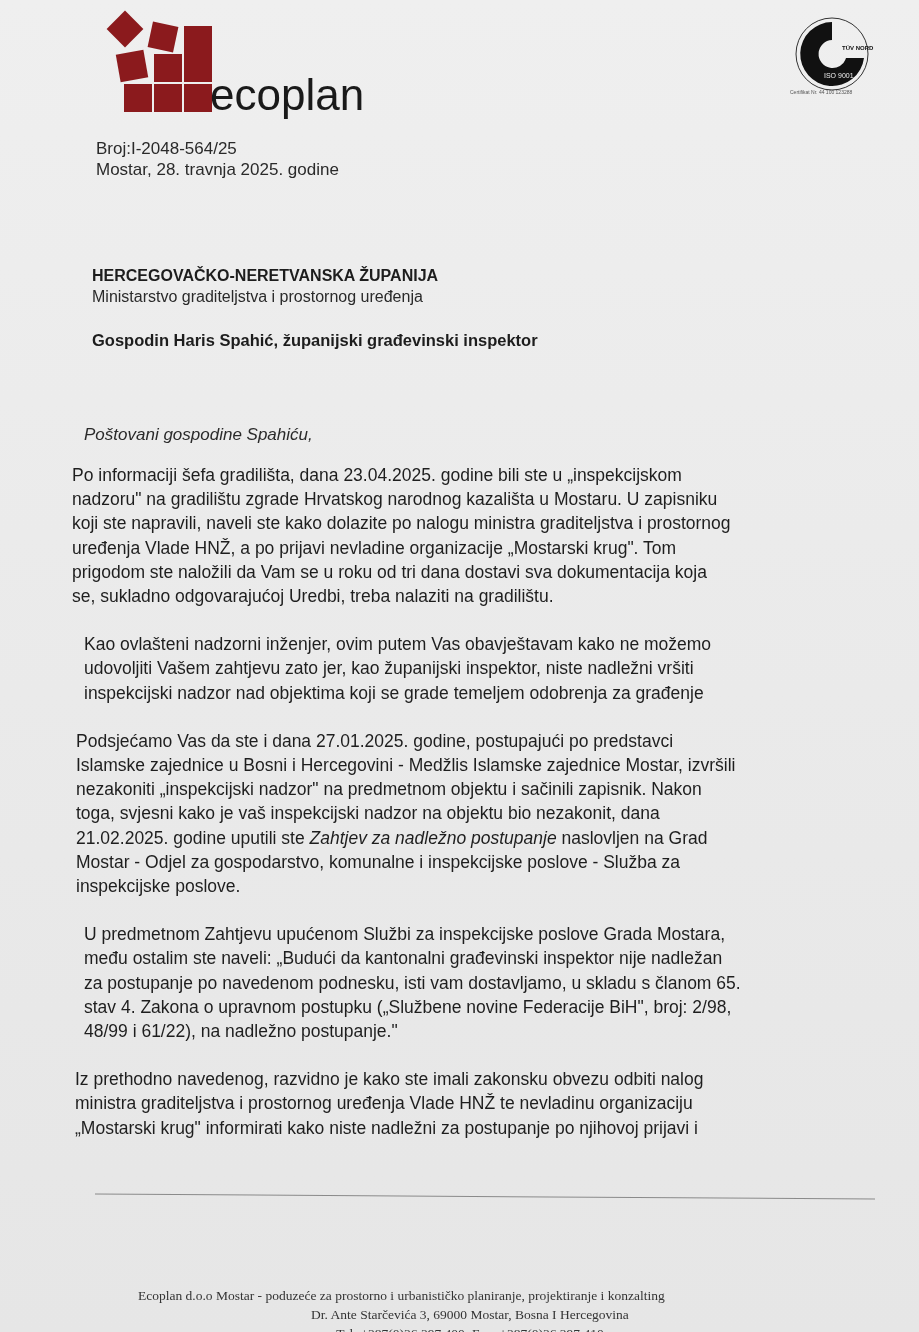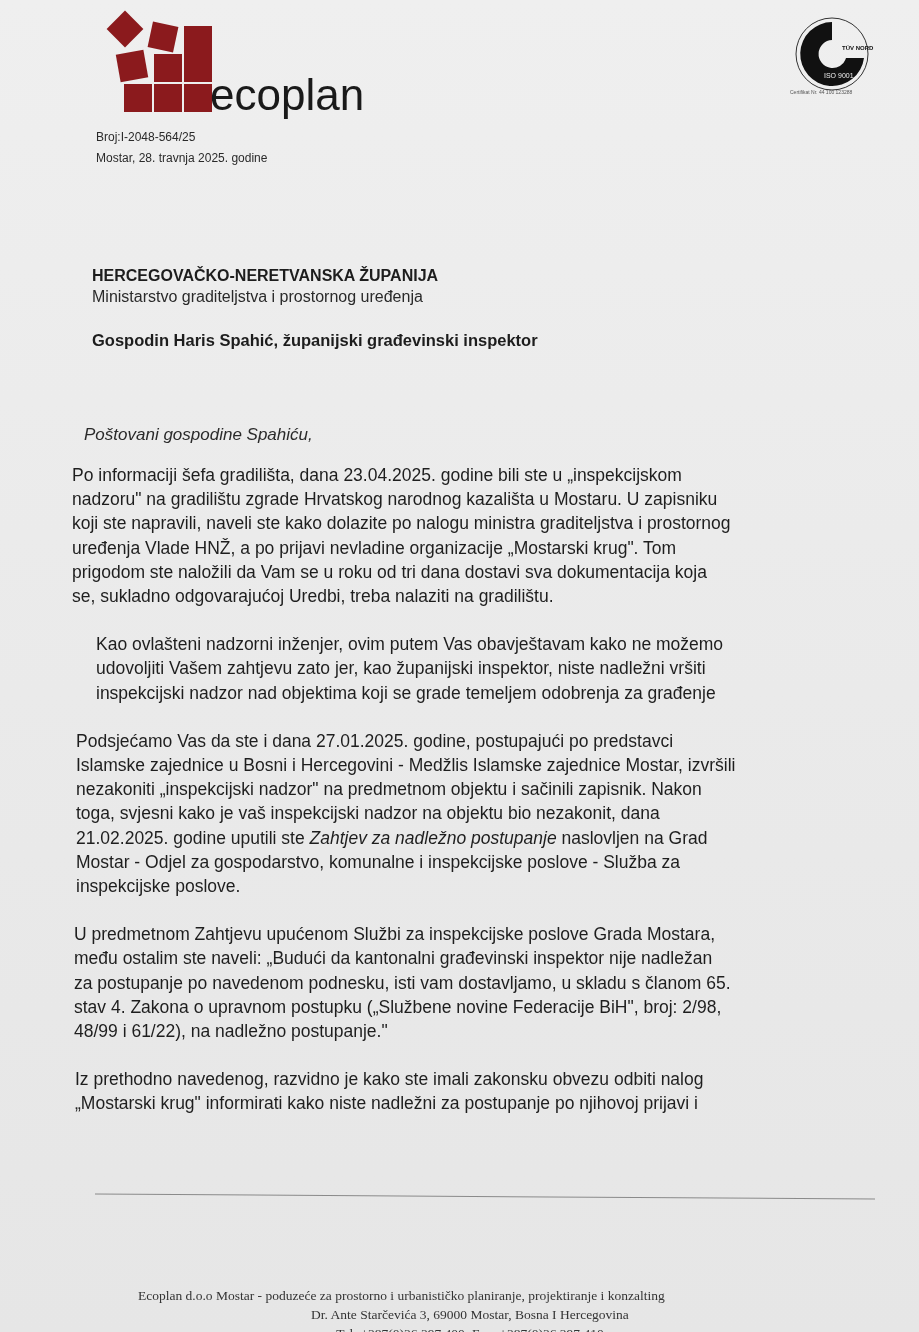--- a/index.html
+++ b/index.html
@@ -9,31 +9,31 @@
     font-family: "Liberation Sans", sans-serif;
     color: #1d1d1d;
     position: relative;
   }
   .page { position: absolute; inset: 0; }
   .logo { position: absolute; left: 100px; top: 10px; width: 270px; height: 110px; text-decoration: underline; }
   .logo .sq { position: absolute; background: #8b1a1d; width: 28px; height: 28px; }
   .logo .word { position: absolute; left: 110px; top: 60px; font-size: 44px; color: #1a1a1a; letter-spacing: 0px; }
   .iso { position: absolute; left: 790px; top: 16px; width: 90px; height: 90px; }
   .iso-cert { position: absolute; left: 790px; top: 89px; font-size: 5px; color: #555; }
-  .ref { position: absolute; left: 96px; top: 127px; font-size: 12px; line-height: 21px; color: #2a2a2a; }
+  .ref { position: absolute; left: 96px; top: 138px; font-size: 17px; line-height: 21px; color: #2a2a2a; }
   .recipient { position: absolute; left: 92px; top: 265px; font-size: 16px; line-height: 21px; }
   .recipient .org { font-weight: bold; }
   .recipient .min { color: #2a2a2a; }
   .addressee { position: absolute; left: 92px; top: 331px; font-size: 16.5px; font-weight: bold; }
   .salutation { position: absolute; left: 84px; top: 425px; font-size: 17px; font-style: italic; color: #2a2a2a; }
   .body { position: absolute; left: 72px; top: 463px; width: 800px; font-size: 17.5px; line-height: 24.2px; color: #1e1e1e; }
   .body p { margin: 0 0 24px 0; }
-  .body p.p2 { margin-left: 24px; }
+  .body p.p2 { margin-left: 12px; }
   .body p.p3 { margin-left: 4px; }
-  .body p.p4 { margin-left: 2px; }
+  .body p.p4 { margin-left: 12px; }
   .body p.p5 { margin-left: 3px; }
   .body .ital { font-style: italic; }
   .line { display: block; white-space: nowrap; }
   .footer-rule { position: absolute; left: 95px; top: 1196px; width: 780px; border-top: 1px solid #8a8a8a; transform: rotate(0.35deg); }
   .footer { position: absolute; left: 120px; top: 1238px; width: 700px; text-align: center; font-family: Liberation Serif, serif; font-size: 13.5px; line-height: 19px; color: #333; margin-top: 48px; }
   .footer .l1 { text-align: left; padding-left: 18px; }
   .footer a { color: #333; text-decoration: underline; }
 </style>
 </head>
 <body>
@@ -99,20 +99,21 @@
     </p>
     <p class="p4">
       <span class="line">U predmetnom Zahtjevu upućenom Službi za inspekcijske poslove Grada Mostara,</span>
       <span class="line">među ostalim ste naveli: „Budući da kantonalni građevinski inspektor nije nadležan</span>
       <span class="line">za postupanje po navedenom podnesku, isti vam dostavljamo, u skladu s članom 65.</span>
       <span class="line">stav 4. Zakona o upravnom postupku („Službene novine Federacije BiH", broj: 2/98,</span>
       <span class="line">48/99 i 61/22), na nadležno postupanje."</span>
     </p>
     <p class="p5">
       <span class="line">Iz prethodno navedenog, razvidno je kako ste imali zakonsku obvezu odbiti nalog</span>
+      <span class="line">ministra graditeljstva i prostornog uređenja Vlade HNŽ te nevladinu organizaciju</span>
       <span class="line">„Mostarski krug" informirati kako niste nadležni za postupanje po njihovoj prijavi i</span>
     </p>
   </div>
 
   <div class="footer-rule"></div>
   <div class="footer">
     <div class="l1">Ecoplan d.o.o Mostar - poduzeće za prostorno i urbanističko planiranje, projektiranje i konzalting</div>
     <div>Dr. Ante Starčevića 3, 69000 Mostar, Bosna I Hercegovina</div>
     <div>Tel: +387(0)36 397 400; Fax: +387(0)36 397 410</div>
     <div>

